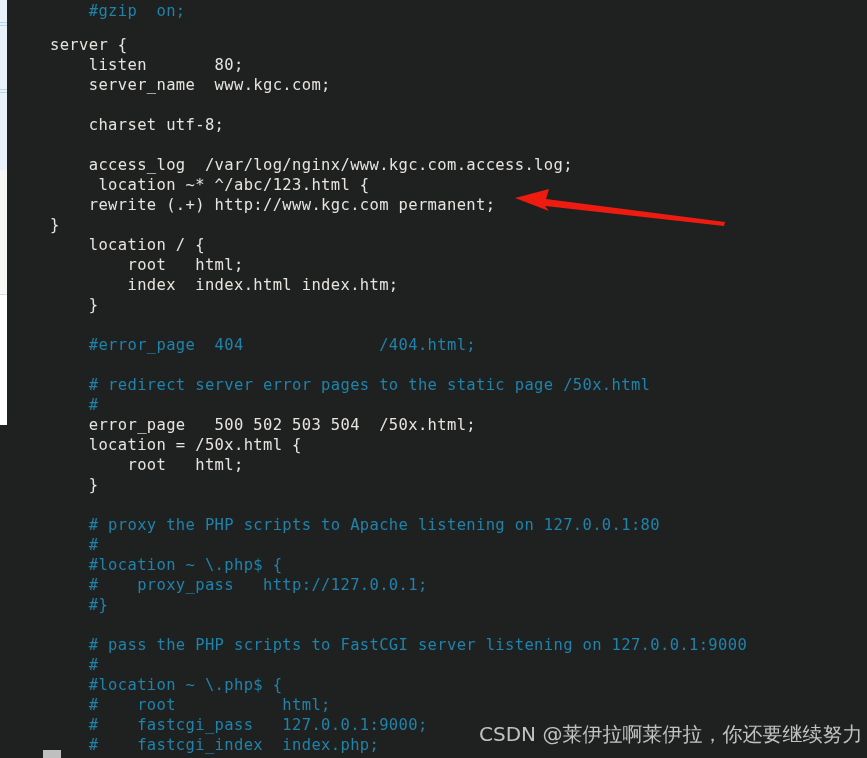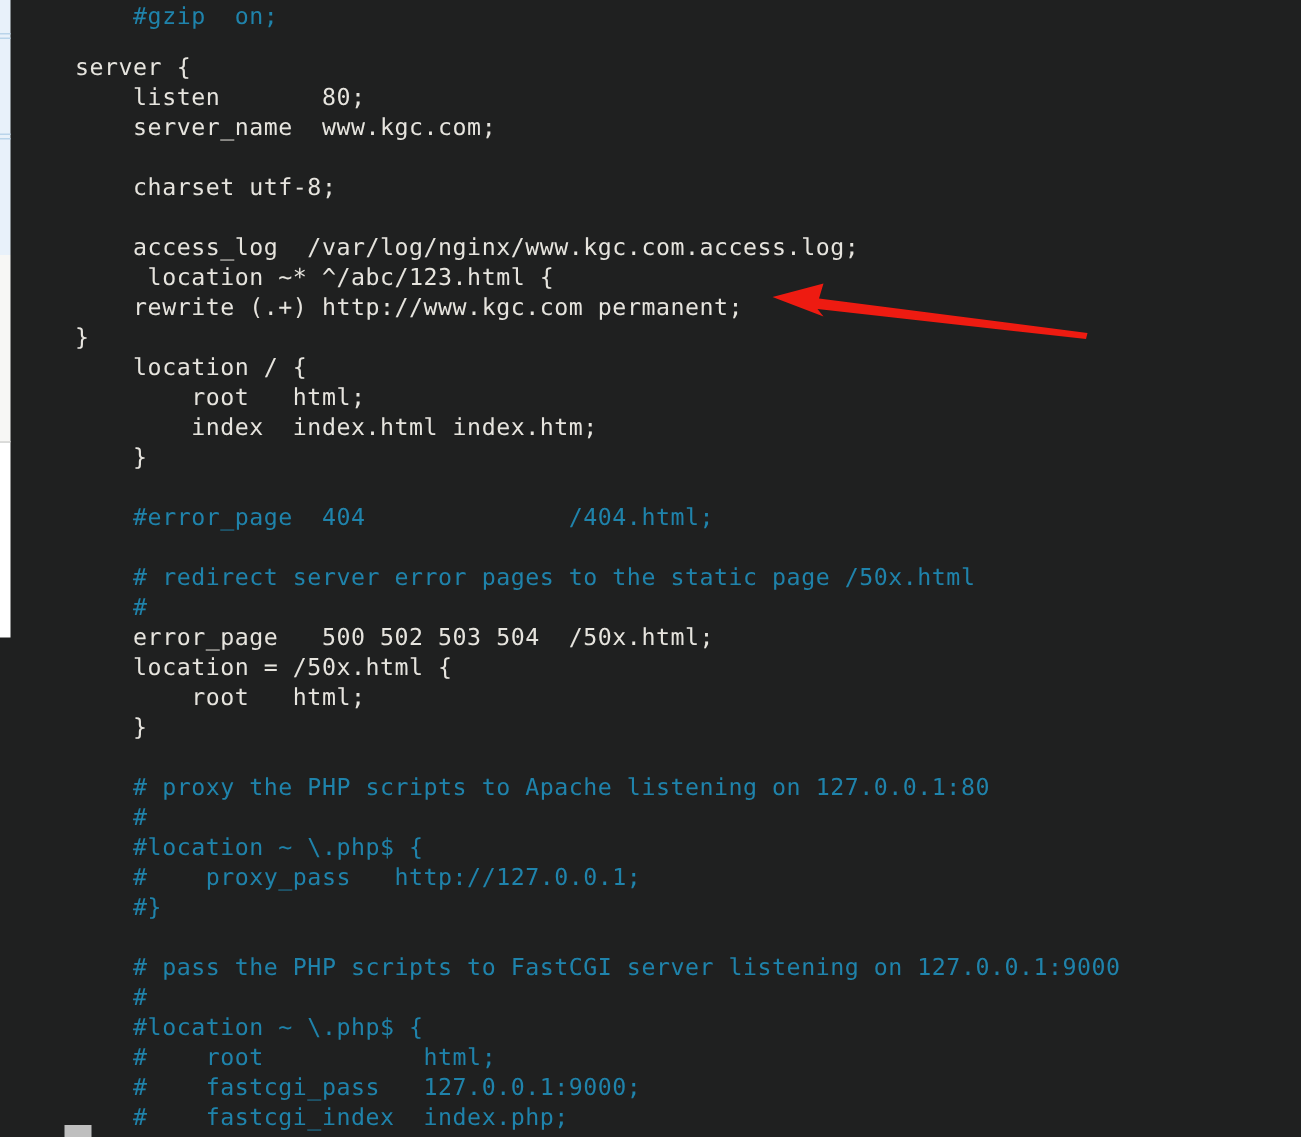--- a/index.html
+++ b/index.html
@@ -110,16 +110,17 @@
   </div>
   <div id="gutter-white"></div>
   <div id="gutter-white2"></div>
 
   <div id="code"><div class="ln" style="top: 1px;"><span class="cm">    #gzip  on;</span></div><div class="ln" style="top: 21px;"><span></span></div><div class="ln" style="top: 35px;"><span>server {</span></div><div class="ln" style="top: 55px;"><span>    listen       80;</span></div><div class="ln" style="top: 75px;"><span>    server_name  www.kgc.com;</span></div><div class="ln" style="top: 95px;"><span></span></div><div class="ln" style="top: 115px;"><span>    charset utf-8;</span></div><div class="ln" style="top: 135px;"><span></span></div><div class="ln" style="top: 155px;"><span>    access_log  /var/log/nginx/www.kgc.com.access.log;</span></div><div class="ln" style="top: 175px;"><span>     location ~* ^/abc/123.html {</span></div><div class="ln" style="top: 195px;"><span>    rewrite (.+) </span><span class="lnk">http://www.kgc.com</span><span> permanent;</span></div><div class="ln" style="top: 215px;"><span>}</span></div><div class="ln" style="top: 235px;"><span>    location / {</span></div><div class="ln" style="top: 255px;"><span>        root   html;</span></div><div class="ln" style="top: 275px;"><span>        index  index.html index.htm;</span></div><div class="ln" style="top: 295px;"><span>    }</span></div><div class="ln" style="top: 315px;"><span></span></div><div class="ln" style="top: 335px;"><span class="cm">    #error_page  404              /404.html;</span></div><div class="ln" style="top: 355px;"><span></span></div><div class="ln" style="top: 375px;"><span class="cm">    # redirect server error pages to the static page /50x.html</span></div><div class="ln" style="top: 395px;"><span class="cm">    #</span></div><div class="ln" style="top: 415px;"><span>    error_page   500 502 503 504  /50x.html;</span></div><div class="ln" style="top: 435px;"><span>    location = /50x.html {</span></div><div class="ln" style="top: 455px;"><span>        root   html;</span></div><div class="ln" style="top: 475px;"><span>    }</span></div><div class="ln" style="top: 495px;"><span></span></div><div class="ln" style="top: 515px;"><span class="cm">    # proxy the PHP scripts to Apache listening on 127.0.0.1:80</span></div><div class="ln" style="top: 535px;"><span class="cm">    #</span></div><div class="ln" style="top: 555px;"><span class="cm">    #location ~ \.php$ {</span></div><div class="ln" style="top: 575px;"><span class="cm">    #    proxy_pass   http://127.0.0.1;</span></div><div class="ln" style="top: 595px;"><span class="cm">    #}</span></div><div class="ln" style="top: 615px;"><span></span></div><div class="ln" style="top: 635px;"><span class="cm">    # pass the PHP scripts to FastCGI server listening on 127.0.0.1:9000</span></div><div class="ln" style="top: 655px;"><span class="cm">    #</span></div><div class="ln" style="top: 675px;"><span class="cm">    #location ~ \.php$ {</span></div><div class="ln" style="top: 695px;"><span class="cm">    #    root           html;</span></div><div class="ln" style="top: 715px;"><span class="cm">    #    fastcgi_pass   127.0.0.1:9000;</span></div><div class="ln" style="top: 735px;"><span class="cm">    #    fastcgi_index  index.php;</span></div><div class="ln" style="top: 755px;"><span class="cm">    #    fastcgi_param  SCRIPT_FILENAME  /scripts$fastcgi_script_name;</span></div></div>
 
   <svg id="arrow" viewBox="0 0 230 45" width="230" height="45">
     <polygon points="10,12 44,3 41,13 220,36 219,40 40,20 44,25" fill="#ee1b11"></polygon>
   </svg>
 
+  <div id="watermark">CSDN @莱伊拉啊莱伊拉，你还要继续努力</div>
 
   <div id="bottom-marker"></div>
 
 </div>
 
 </body></html>

